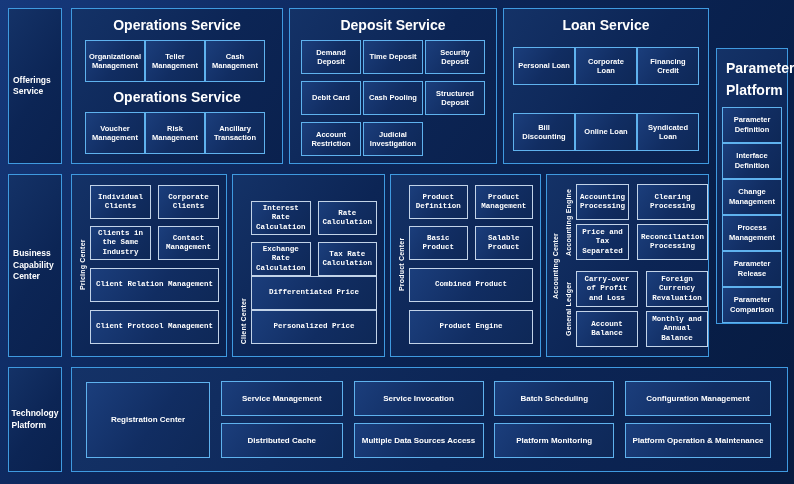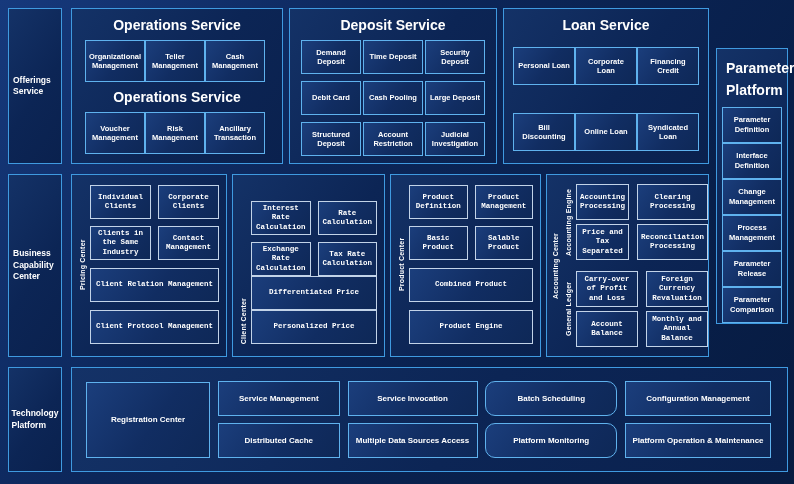--- a/index.html
+++ b/index.html
@@ -59,21 +59,21 @@
   .acct .groups { flex:1; display:flex; flex-direction:column; justify-content:space-between; }
   .acct .group { display:flex; }
   .acct .group .vlabel { width:15px; flex:none; }
   .acct .grid2 { flex:1; display:grid; grid-template-columns:1fr 1fr; gap:4px 8px; }
   .acct .b { height:36px; }
   
   .bottom { display:flex; align-items:center; justify-content:space-between; padding:0 16px 0 14px; }
   .bottom .reg { width:124px; height:76px; font-size:8px; }
   .bottom .col { display:flex; flex-direction:column; justify-content:center; gap:7px; }
   .bottom .col .b { height:35px; font-size:8px; }
-  .w122 { width:122px; } .w130 { width:130px; } .w120 { width:132px;border-radius:10px; } .w146 { width:146px; }
+  .w122 { width:122px; } .w130 { width:130px; } .w120 { width:120px; } .w146 { width:146px; }
 </style>
 </head>
 <body>
 
 <div class="canvas">
 
   <div class="panel rail" style="left:8px;top:8px;width:54px;height:156px;">
     <span>Offerings Service</span>
   </div>
   <div class="panel rail" style="left:8px;top:174px;width:54px;height:183px;">
@@ -99,21 +99,20 @@
   </div>
 
   <div class="panel dep" style="left:289px;top:8px;width:208px;height:156px;">
     <div class="ptitle">Deposit Service</div>
     <div class="grid">
       <div class="b">Demand Deposit</div>
       <div class="b">Time Deposit</div>
       <div class="b">Security Deposit</div>
       <div class="b">Debit Card</div>
       <div class="b">Cash Pooling</div>
-      <div class="b">Large Deposit</div>
       <div class="b">Structured Deposit</div>
       <div class="b">Account Restriction</div>
       <div class="b">Judicial Investigation</div>
     </div>
   </div>
 
   <div class="panel loan" style="left:503px;top:8px;width:206px;height:156px;">
     <div class="ptitle">Loan Service</div>
     <div class="grid">
       <div class="b">Personal Loan</div>

